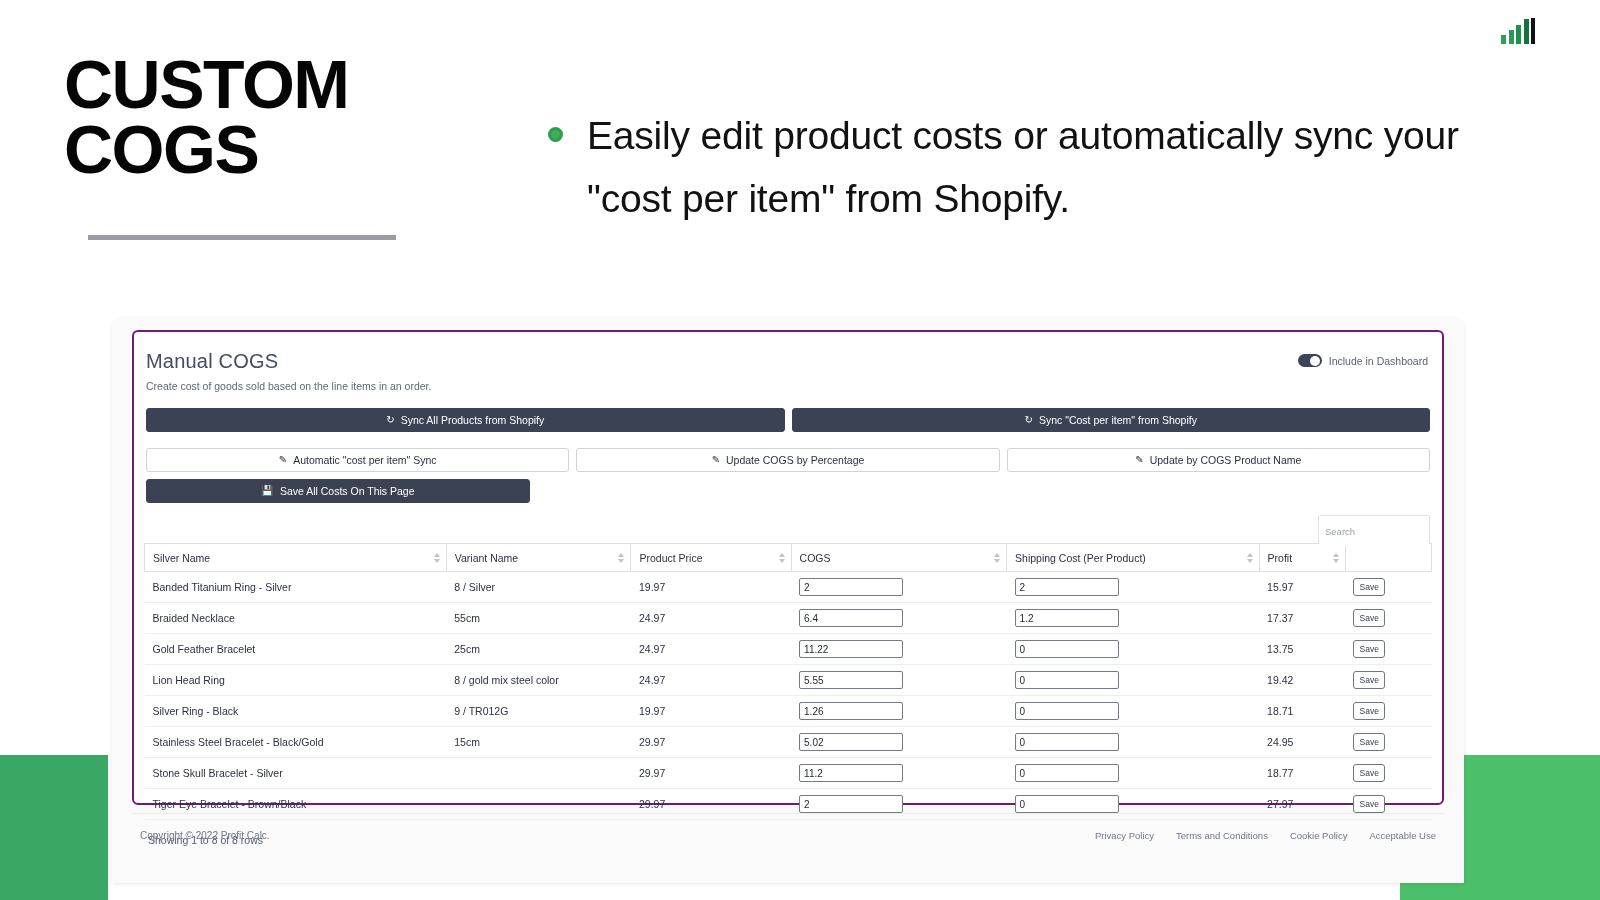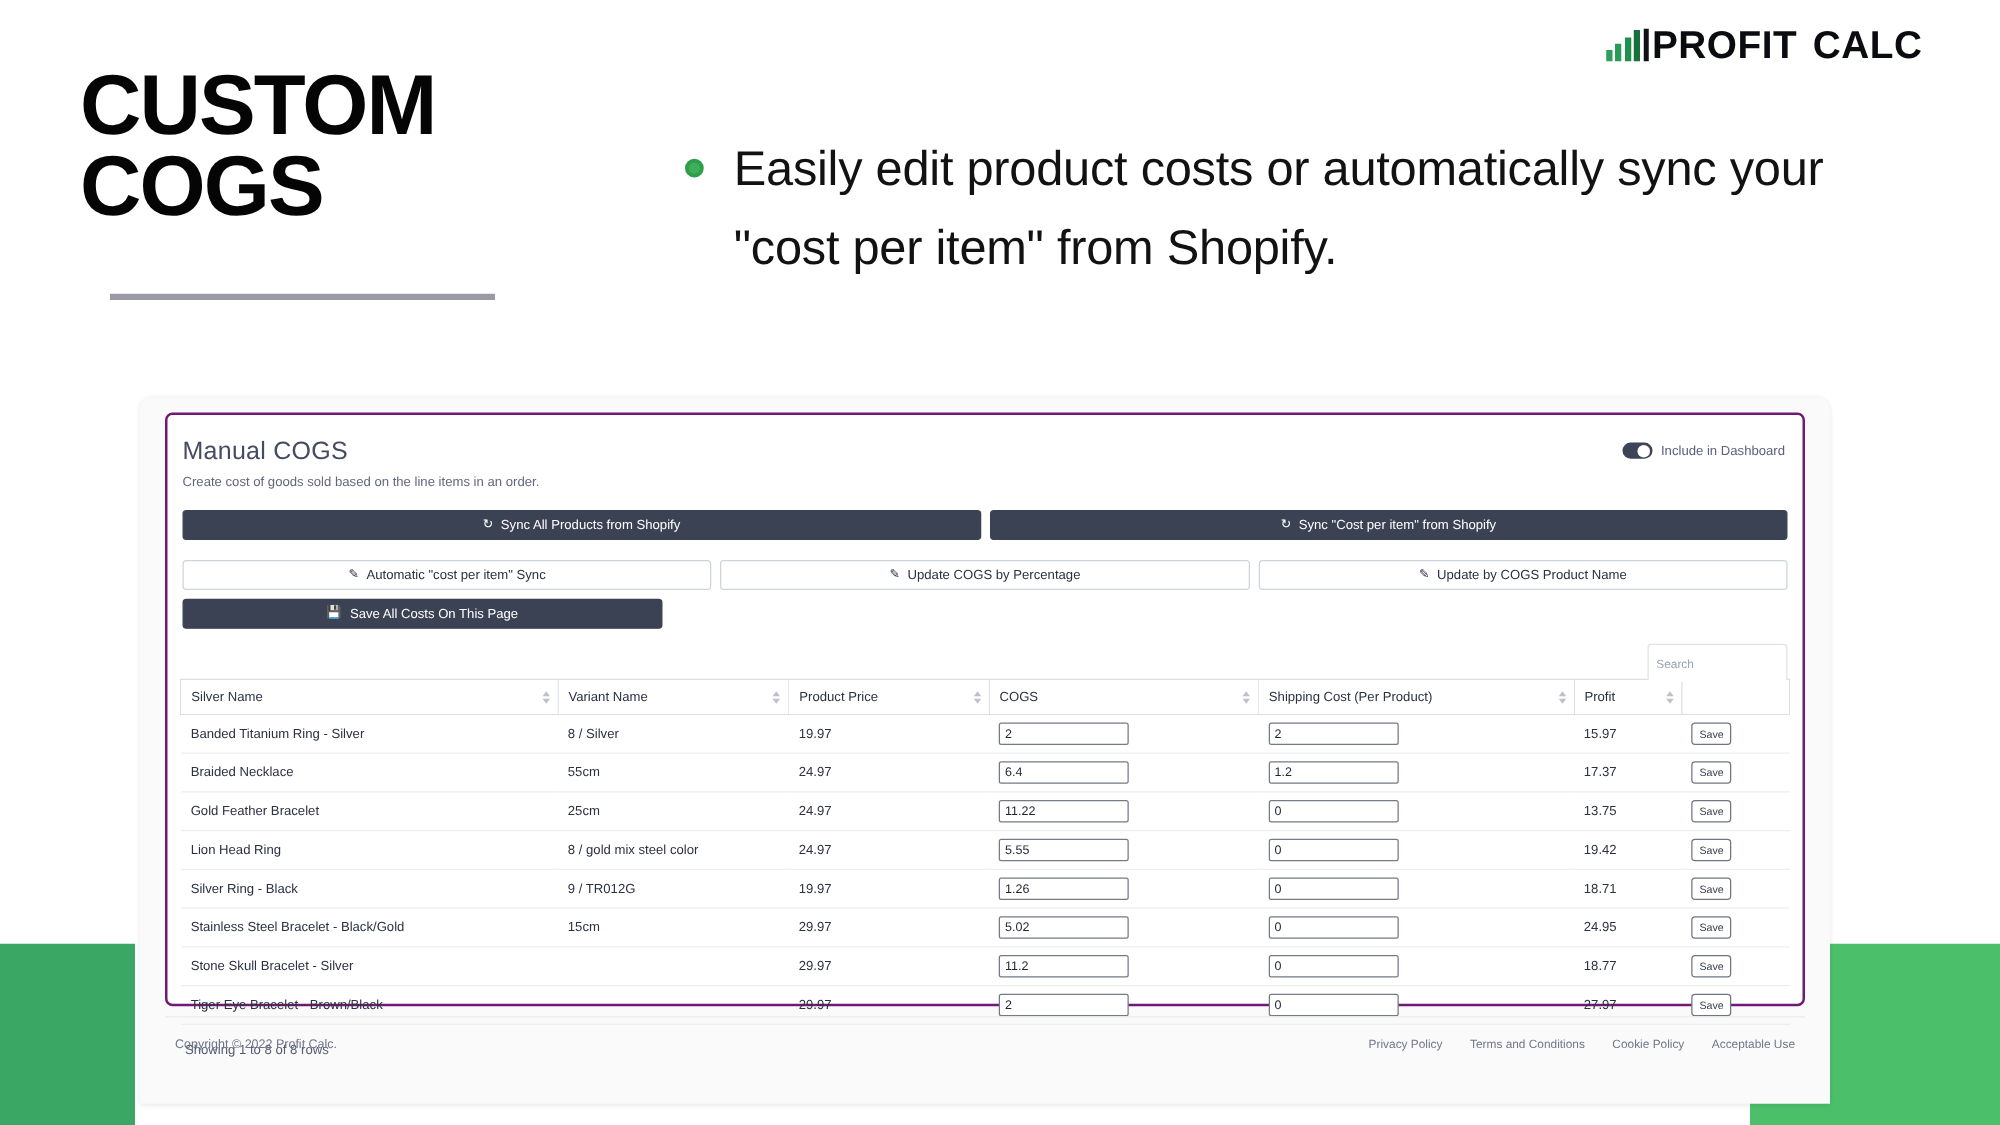--- a/index.html
+++ b/index.html
@@ -198,21 +198,20 @@
   <div class="corner-green-right"></div>
 
   <div class="brand">
     <span class="brand-bars">
       <i></i>
         <i></i>
         <i></i>
         <i></i>
         <i></i>
     </span>
-    <span class="brand-text"><span>PROFIT</span><span class="sp"> </span><span>CALC</span></span>
   </div>
 
   <div class="hero-title">
     <div>CUSTOM</div>
     <div>COGS</div>
   </div>
   <div class="hero-rule"></div>
 
   <div class="hero-body">
     <span class="hero-bullet"></span>

